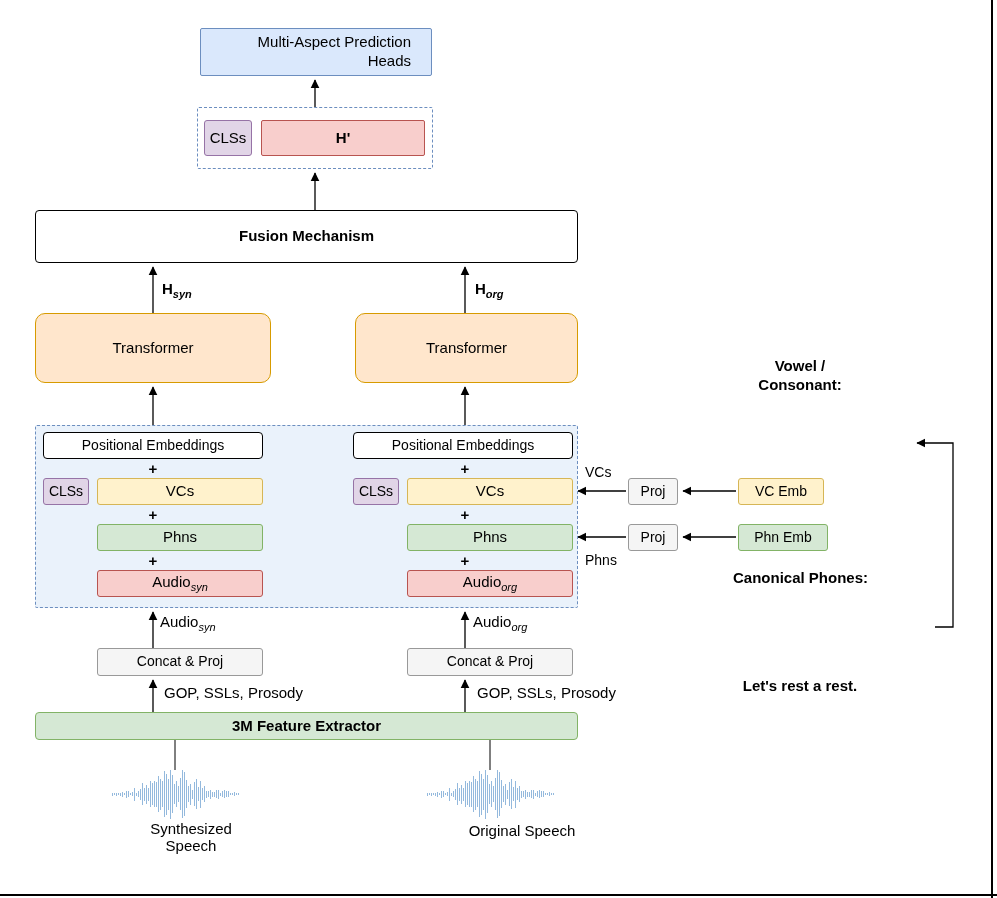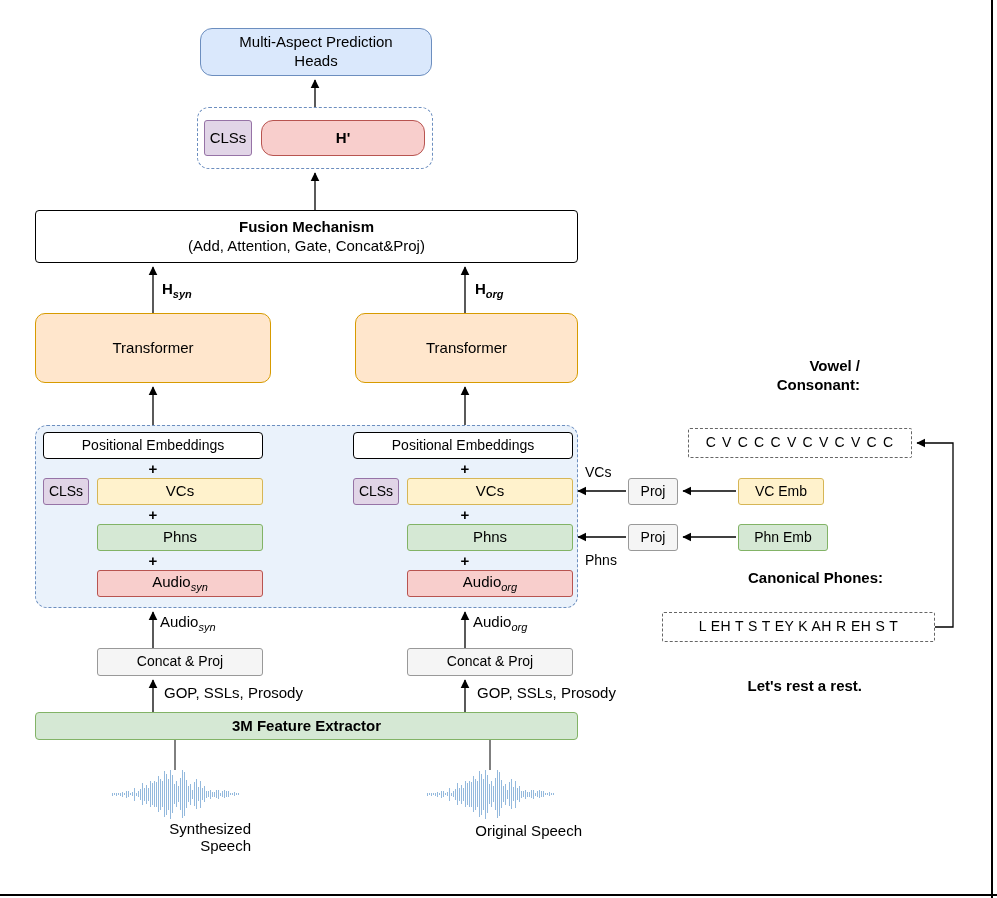--- a/index.html
+++ b/index.html
@@ -12,33 +12,33 @@
     display:flex;align-items:center;justify-content:center;text-align:center;
     font-size:15px;line-height:1.25;
   }
   .blue{background:#dae8fc;border-color:#6c8ebf;}
   .purple{background:#e1d5e7;border-color:#9673a6;}
   .red{background:#f8cecc;border-color:#b85450;}
   .orange{background:#ffe6cc;border-color:#d79b00;}
   .yellow{background:#fff2cc;border-color:#d6b656;}
   .green{background:#d5e8d4;border-color:#82b366;}
   .gray{background:#f5f5f5;border-color:#999;}
-  .r3{border-radius:3px;} .r4{border-radius:4px;} .r8{border-radius:12px;} .r10{border-radius:10px;}
+  .r3{border-radius:3px;} .r4{border-radius:4px;} .r8{border-radius:2px;text-align:right;} .r10{border-radius:10px;}
   .dashblue{border:1.5px dashed #6c8ebf;background:#fff;}
   .dashblue-fill{border:1.5px dashed #6c8ebf;background:#eaf2fb;}
   .dashgray{border:1.5px dashed #666;background:#fff;border-radius:2px;}
   .bold{font-weight:bold;}
   .f14{font-size:14px;}
   .lbl{position:absolute;font-size:15px;white-space:nowrap;}
   .plus{position:absolute;transform:translateX(-50%);font-size:15px;font-weight:600;line-height:19px;height:19px;}
   sub{font-size:11px;font-style:italic;}
   .branch{font-weight:bold;}
   .seq{letter-spacing:1.2px;font-size:14px;}
   .seq2{letter-spacing:0.4px;font-size:14px;}
-  .titleblock{position:absolute;font-weight:bold;font-size:15px;text-align:right;line-height:19px;}
+  .titleblock{position:absolute;font-weight:bold;font-size:15px;text-align:center;line-height:19px;}
   .wave{position:absolute;display:flex;align-items:center;gap:1px;height:52px;justify-content:center;}
   .wave span{flex:0 0 1px;width:1px;background:#94b9dd;}
   svg.overlay{position:absolute;left:0;top:0;pointer-events:none;}
   .frame{position:absolute;background:#000;}
 </style>
 </head>
 <body>
 
 <div id="canvas">
 
@@ -74,21 +74,20 @@
   <div class="box dashblue r8" style="left:197px;top:107px;width:236px;height:62px;"></div>
   <div class="box purple r3" style="left:204px;top:120px;width:48px;height:36px;">
     <span>CLSs</span>
   </div>
   <div class="box red r8 bold" style="left:261px;top:120px;width:164px;height:36px;">
     <span>H'</span>
   </div>
 
   <div class="box r4" style="left:35px;top:210px;width:543px;height:53px;flex-direction:column;">
     <span class="bold">Fusion Mechanism</span>
-    <span>(Add, Attention, Gate, Concat&amp;Proj)</span>
   </div>
 
   <span class="lbl branch" style="left:162px;top:280px;"><span>H</span><sub>syn</sub></span>
   <span class="lbl branch" style="left:475px;top:280px;"><span>H</span><sub>org</sub></span>
 
   <div class="box orange r10" style="left:35px;top:313px;width:236px;height:70px;">
     <span>Transformer</span>
   </div>
   <div class="box orange r10" style="left:355px;top:313px;width:223px;height:70px;">
     <span>Transformer</span>
@@ -143,28 +142,22 @@
   </div>
   <div class="box gray r3 f14" style="left:628px;top:524px;width:50px;height:27px;">
     <span>Proj</span>
   </div>
   <div class="box green r3 f14" style="left:738px;top:524px;width:90px;height:27px;">
     <span>Phn Emb</span>
   </div>
   <span class="lbl f14" style="left:585px;top:552px;font-size:14px;">Phns</span>
 
   <div class="titleblock" style="left:740px;top:356px;width:120px;">Vowel / Consonant:</div>
-  <div class="box dashgray seq" style="left:688px;top:428px;width:224px;height:30px;">
-    <span>C V C C C V C V C V C C</span>
-  </div>
 
   <div class="titleblock" style="left:718px;top:568px;width:165px;">Canonical Phones:</div>
-  <div class="box dashgray seq2" style="left:662px;top:612px;width:273px;height:30px;">
-    <span>L EH T S T EY K AH R EH S T</span>
-  </div>
 
   <div class="titleblock" style="left:738px;top:676px;width:124px;">Let's rest a rest.</div>
 
   <span class="lbl" style="left:160px;top:613px;"><span>Audio</span><sub>syn</sub></span>
   <span class="lbl" style="left:473px;top:613px;"><span>Audio</span><sub>org</sub></span>
 
   <div class="box gray r3 f14" style="left:97px;top:648px;width:166px;height:28px;">
     <span>Concat &amp; Proj</span>
   </div>
   <div class="box gray r3 f14" style="left:407px;top:648px;width:166px;height:28px;">

